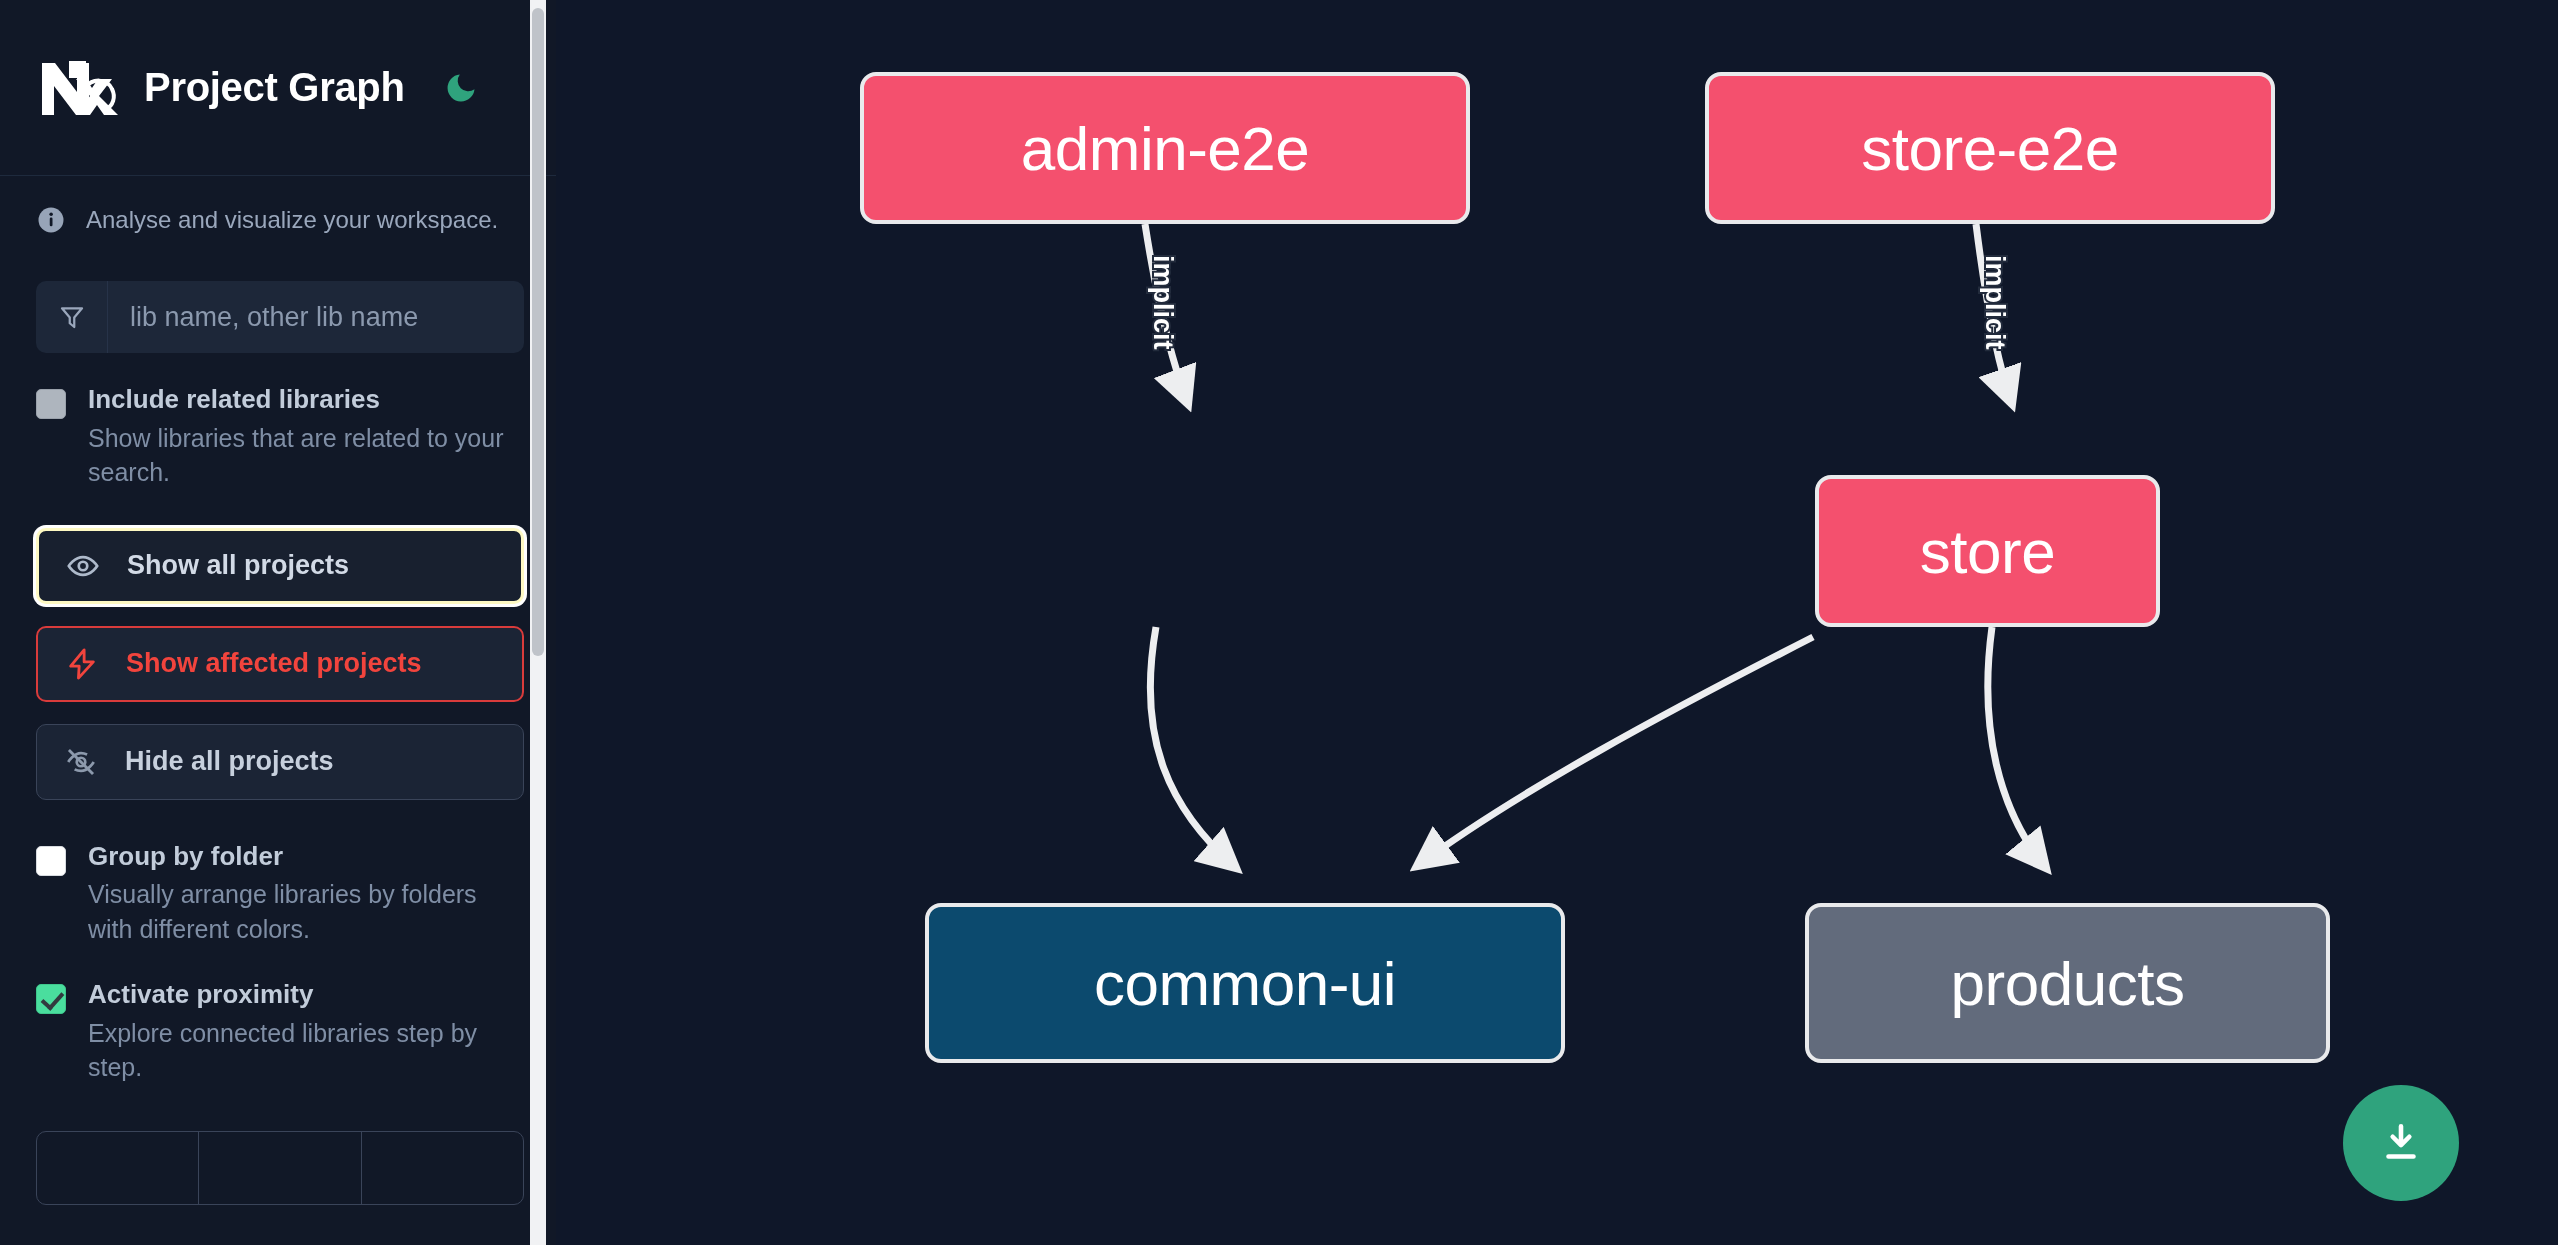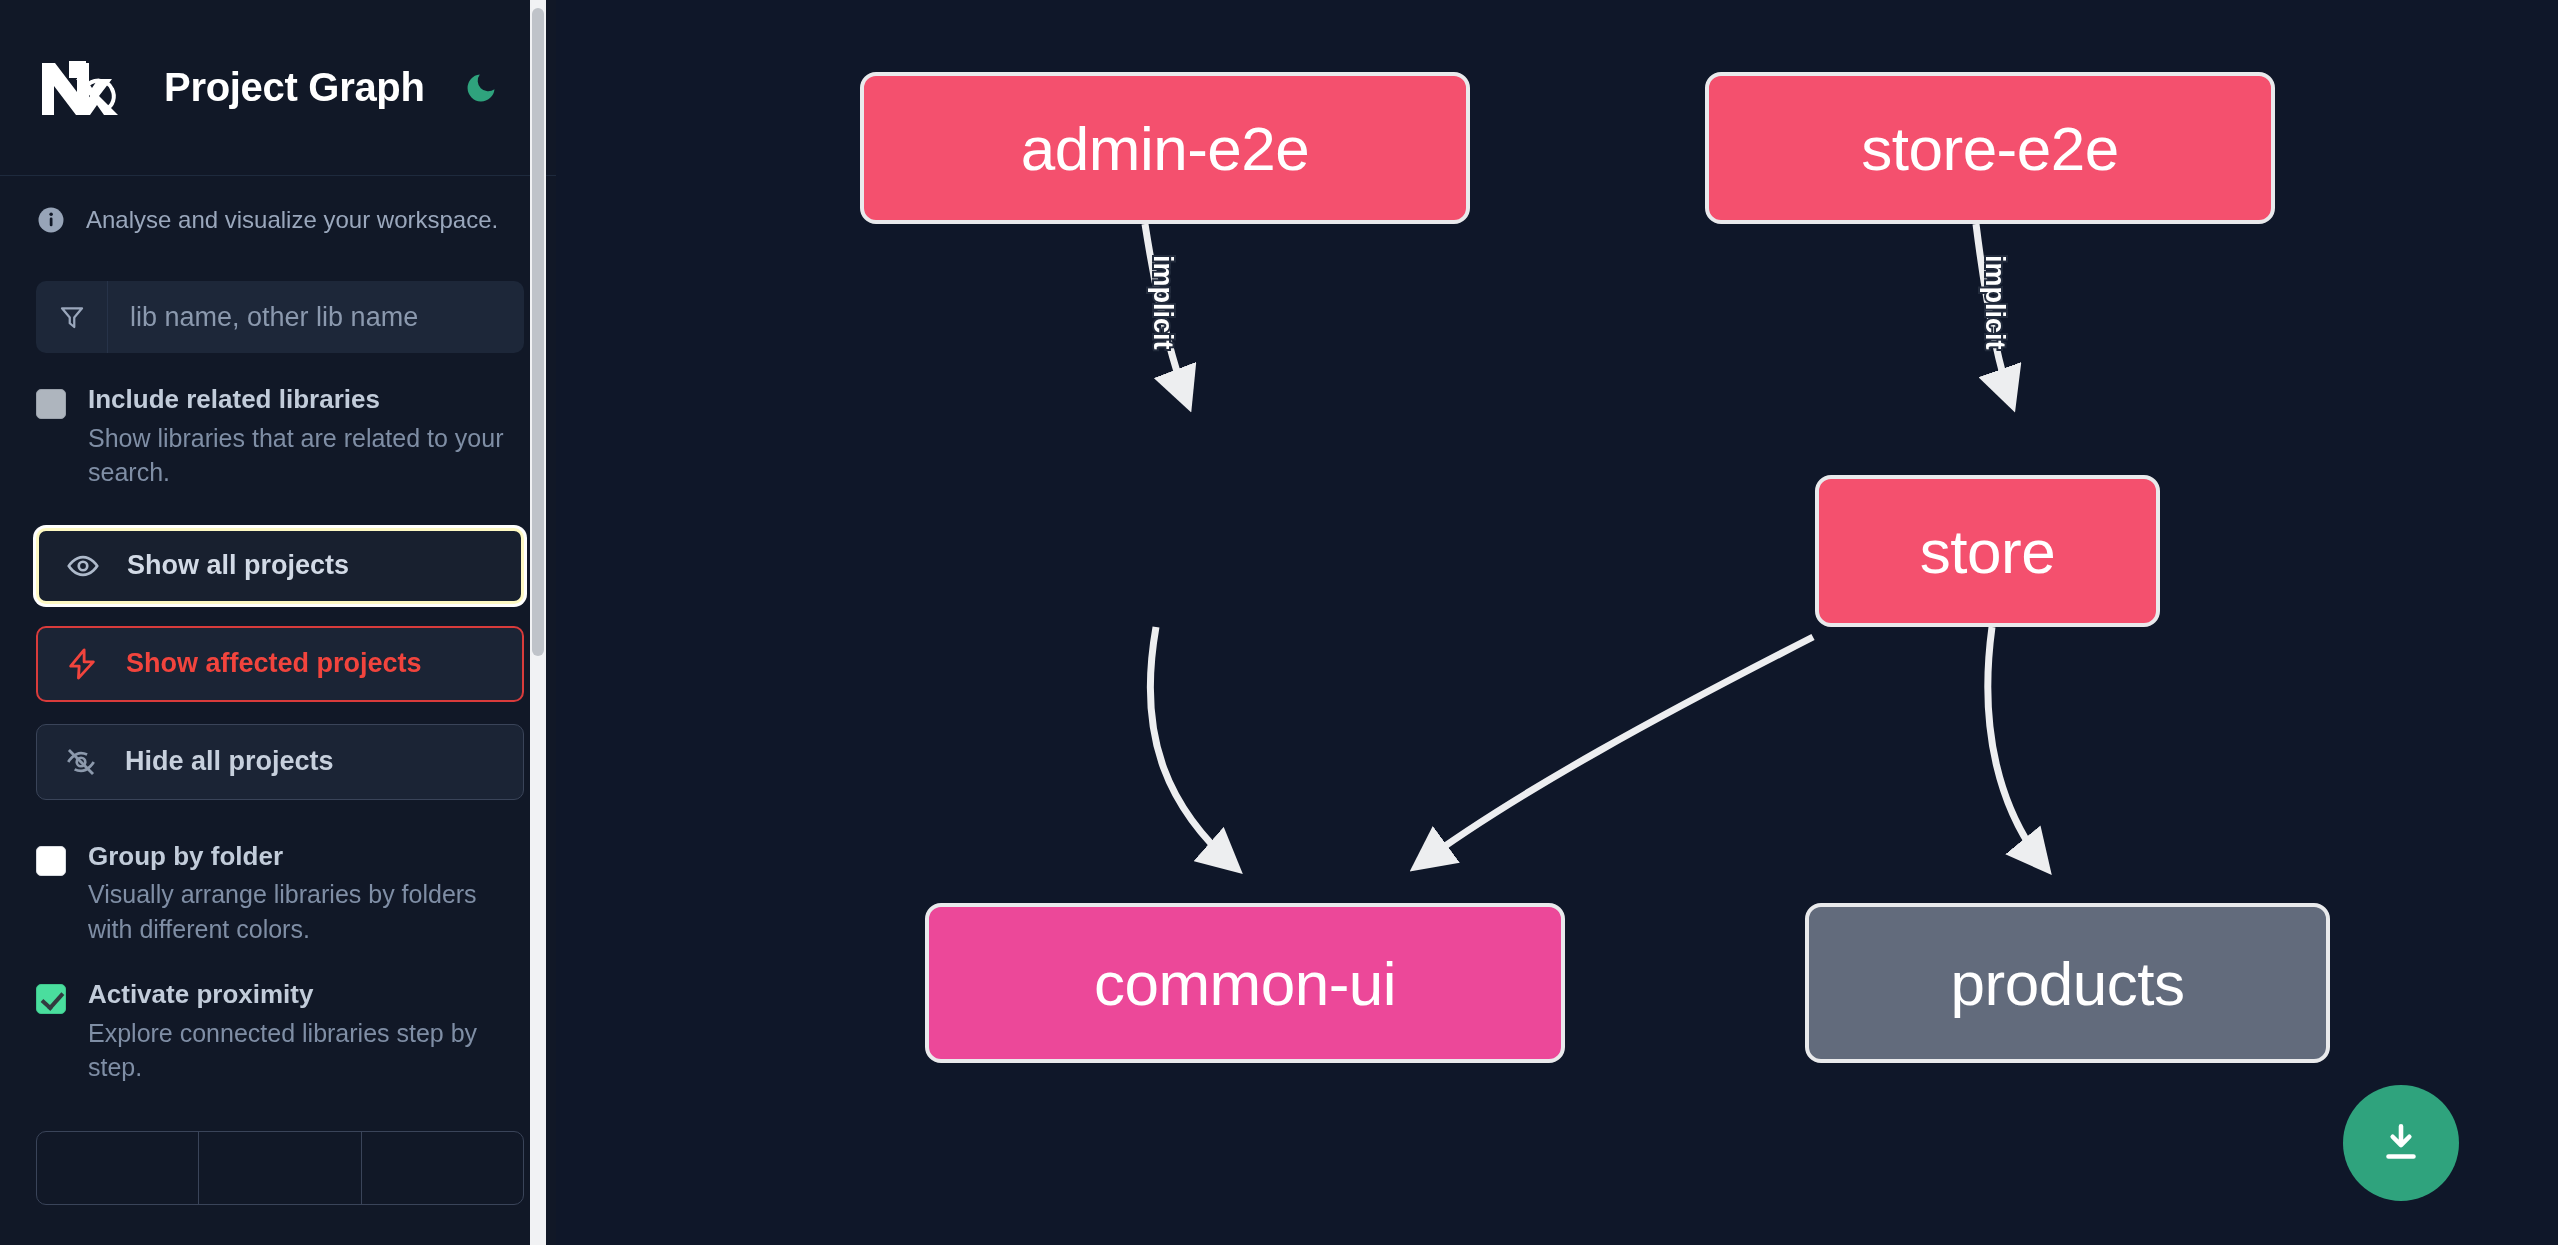--- a/index.html
+++ b/index.html
@@ -27,21 +27,21 @@
     display: flex; align-items: center;
     padding: 0 36px;
     border-bottom: 1px solid #1e2a3d;
   }
   .nx-logo { width: 92px; height: 66px; flex: 0 0 auto; }
   .brand-title {
     color: #ffffff;
     font-size: 40px;
     font-weight: 700;
     letter-spacing: -0.3px;
-    margin-left: 36px;
+    margin-left: 16px;
     white-space: nowrap;
   }
   .theme-toggle {
     margin-left: 36px;
     width: 40px; height: 40px;
     display: flex; align-items: center; justify-content: center;
     cursor: pointer;
   }
 
   .info-row {
@@ -343,21 +343,21 @@
 
     <div class="node" style="left:1145px; top:72px; width:570px; height:152px; background:#F4506E;">
       <span>store-e2e</span>
     </div>
 
 
     <div class="node" style="left:1255px; top:475px; width:345px; height:152px; background:#F4506E;">
       <span>store</span>
     </div>
 
-    <div class="node" style="left:365px; top:903px; width:640px; height:160px; background:#ec4899;">
+    <div class="node" style="left:365px; top:903px; width:640px; height:160px; background:#0c4a6e;">
       <span>common-ui</span>
     </div>
 
     <div class="node" style="left:1245px; top:903px; width:525px; height:160px; background:#626B7C;">
       <span>products</span>
     </div>
 
     <div class="fab" style="left:1783px; top:1085px;">
       <svg viewBox="0 0 24 24" width="50" height="50" aria-hidden="true">
         <path fill="none" stroke="#ffffff" stroke-width="2.2" stroke-linecap="round" stroke-linejoin="round" d="M12 4v9m0 0l-4-4m4 4l4-4M6 18.5h12"></path>

